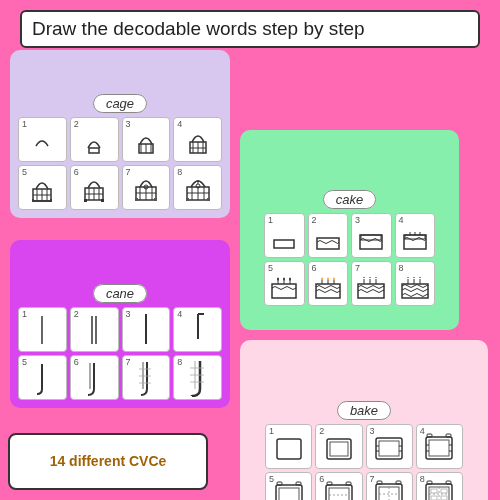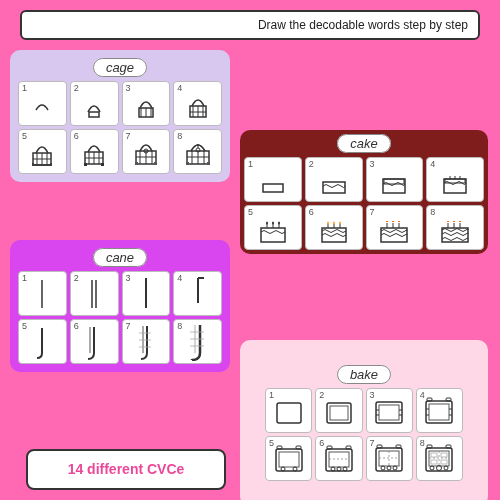--- a/index.html
+++ b/index.html
@@ -13,47 +13,47 @@
     }
 
     .main-title-box {
       position: absolute;
       top: 10px;
       left: 20px;
       right: 20px;
       background: white;
       border: 2px solid #333;
       border-radius: 6px;
-      text-align: right;
+      text-align: left;
       padding: 6px 10px;
-      font-size: 12px;
+      font-size: 19px;
       font-weight: normal;
       color: #222;
     }
 
     
     .card-cage {
       position: absolute;
       top: 50px;
       left: 10px;
       width: 220px;
       background: #D8C8F0;
       border-radius: 10px;
       padding: 8px;
     }
 
     
     .card-cake {
       position: absolute;
       top: 130px;
       left: 240px;
-      width: 248px;
-      background: #7f1d1d;
+      width: 219px;
+      background: #86efac;
       border-radius: 10px;
-      padding: 4px;
+      padding: 24px;
     }
 
     
     .card-cane {
       position: absolute;
       top: 240px;
       left: 10px;
       width: 220px;
       background: #d946ef;
       border-radius: 10px;
@@ -67,20 +67,21 @@
       left: 240px;
       width: 248px;
       background: #FFD8E8;
       border-radius: 10px;
       padding: 25px;
     }
 
     .card-label {
       text-align: center;
       margin-bottom: 5px;
+      margin-top: 36px;
     }
 
     .card-label span {
       background: white;
       border: 1.5px solid #888;
       border-radius: 12px;
       padding: 1px 12px;
       font-size: 13px;
       font-style: italic;
       color: #333;
@@ -108,30 +109,30 @@
       position: absolute;
       top: 1px;
       left: 3px;
       font-size: 9px;
       color: #555;
     }
 
     .bottom-info {
       position: absolute;
       bottom: 10px;
-      left: 26px;
+      left: 8px;
       width: 200px;
       background: white;
       border: 2px solid #333;
       border-radius: 8px;
       text-align: center;
-      padding: 8px 5px;
+      padding: 16px 5px;
       font-size: 14px;
       font-weight: bold;
-      color: #ec4899;
+      color: #a16207;
       line-height: 1.5;
     }
   </style>
 </head>
 <body>
 
 <div class="main-title-box">
   <span>Draw the decodable words step by step</span>
 </div>
 

